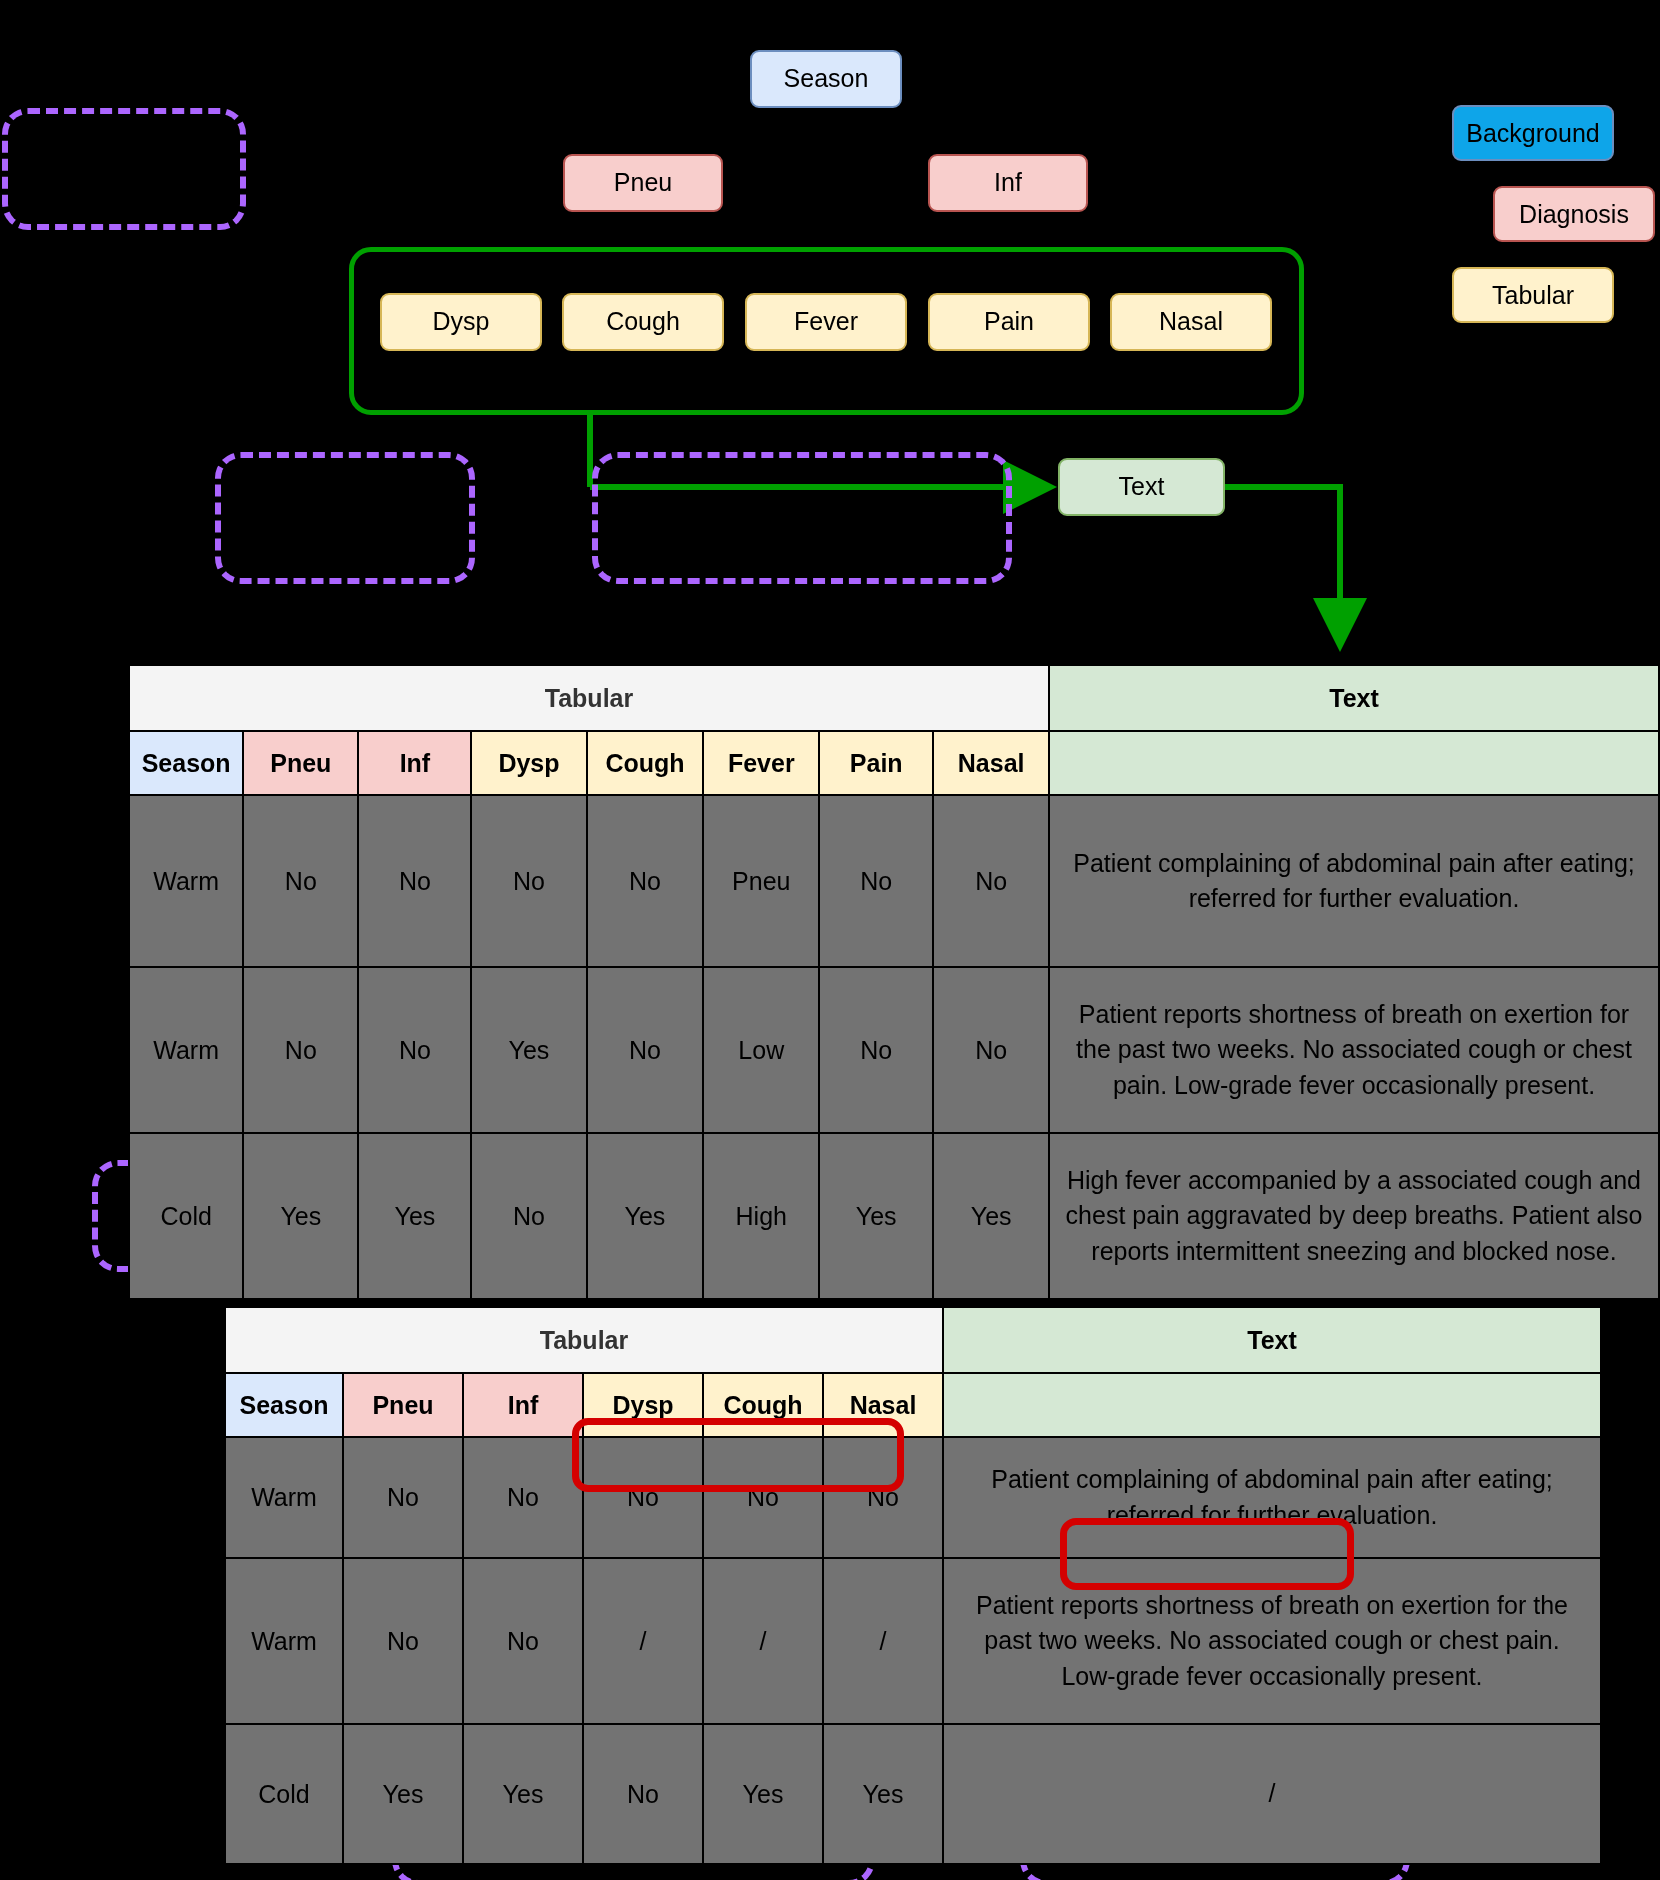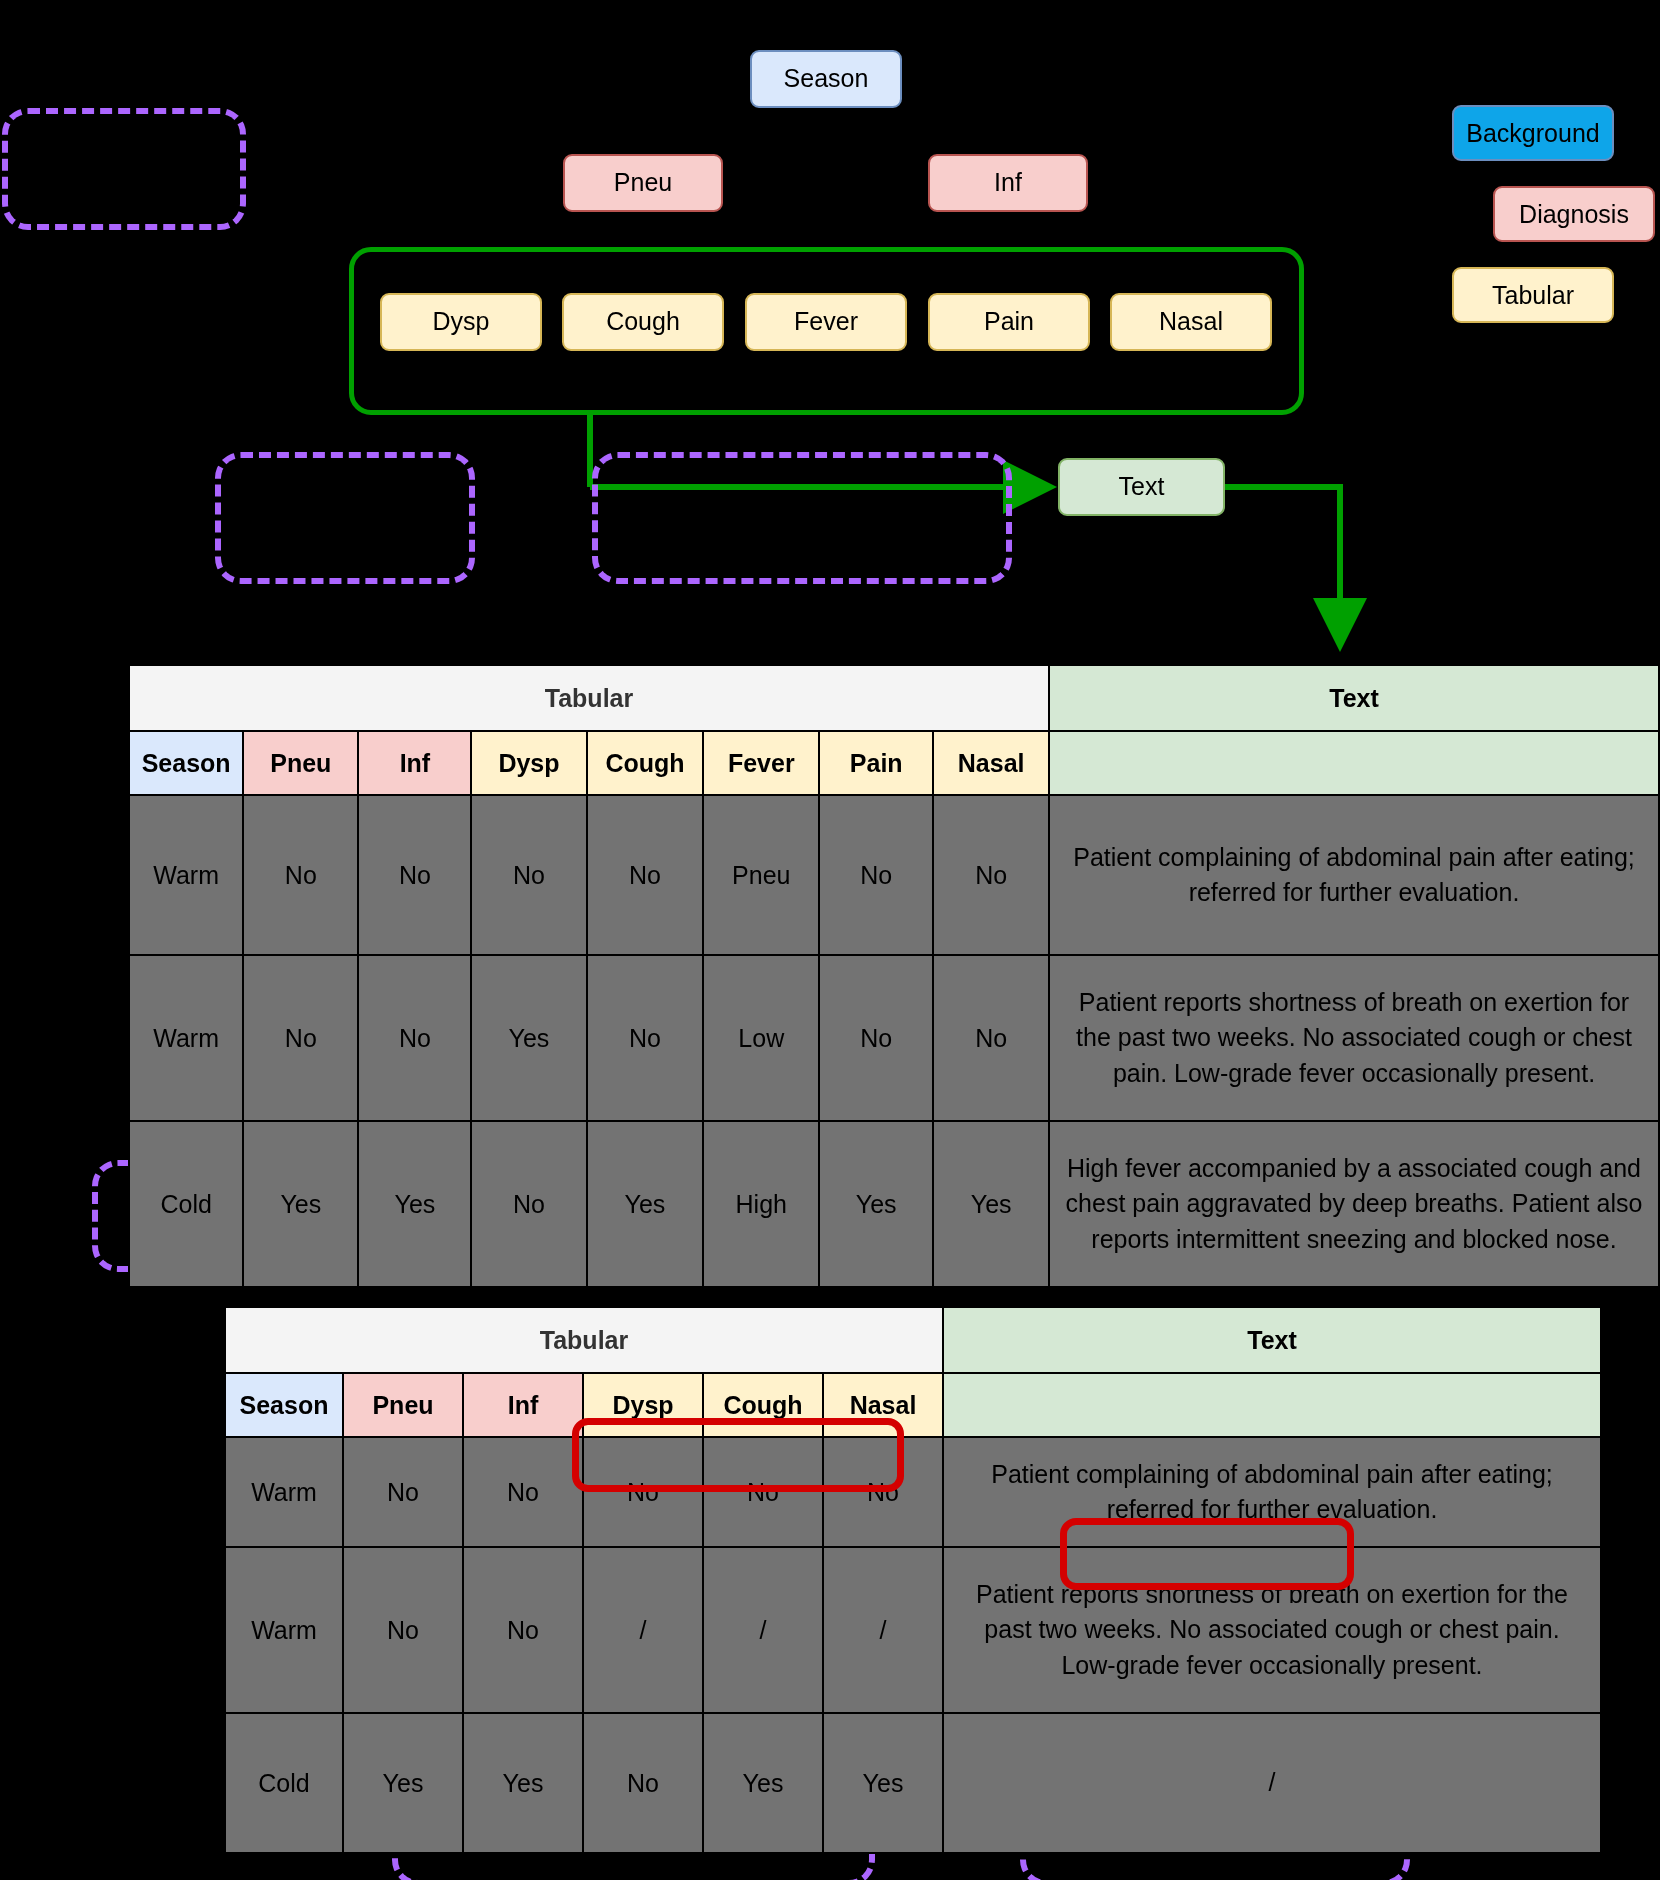--- a/index.html
+++ b/index.html
@@ -36,21 +36,21 @@
   table.dt{border-collapse:collapse;table-layout:fixed;background:#737373;}
   table.dt td,table.dt th{border:2px solid #000;text-align:center;vertical-align:middle;
         font-size:25px;font-weight:normal;padding:6px 4px;color:#000;}
   table.dt th.sec{background:#f4f4f4;font-weight:bold;font-size:25px;color:#333;
         border:2px solid #000;height:52px;}
   table.dt th.sec.green{background:#d5e8d4;color:#000;}
   table.dt th.col{font-weight:bold;height:50px;font-size:25px;}
   table.dt th.col.c-bg{background:#dae8fc;}
   table.dt th.col.c-dx{background:#f8cecc;}
   table.dt th.col.c-sym{background:#fff2cc;}
-  table.dt td.textcell{text-align:center;padding:18px 14px;line-height:1.42;font-size:25px;}
+  table.dt td.textcell{text-align:center;padding:24px 14px;line-height:1.42;font-size:25px;}
   table.dt td.val{height:96px;}
   .rowtall td{height:122px;}
 </style>
 </head>
 <body>
 
 <div class="stage">
 
   <svg class="overlay" viewBox="0 0 1660 1880">
     <defs>

